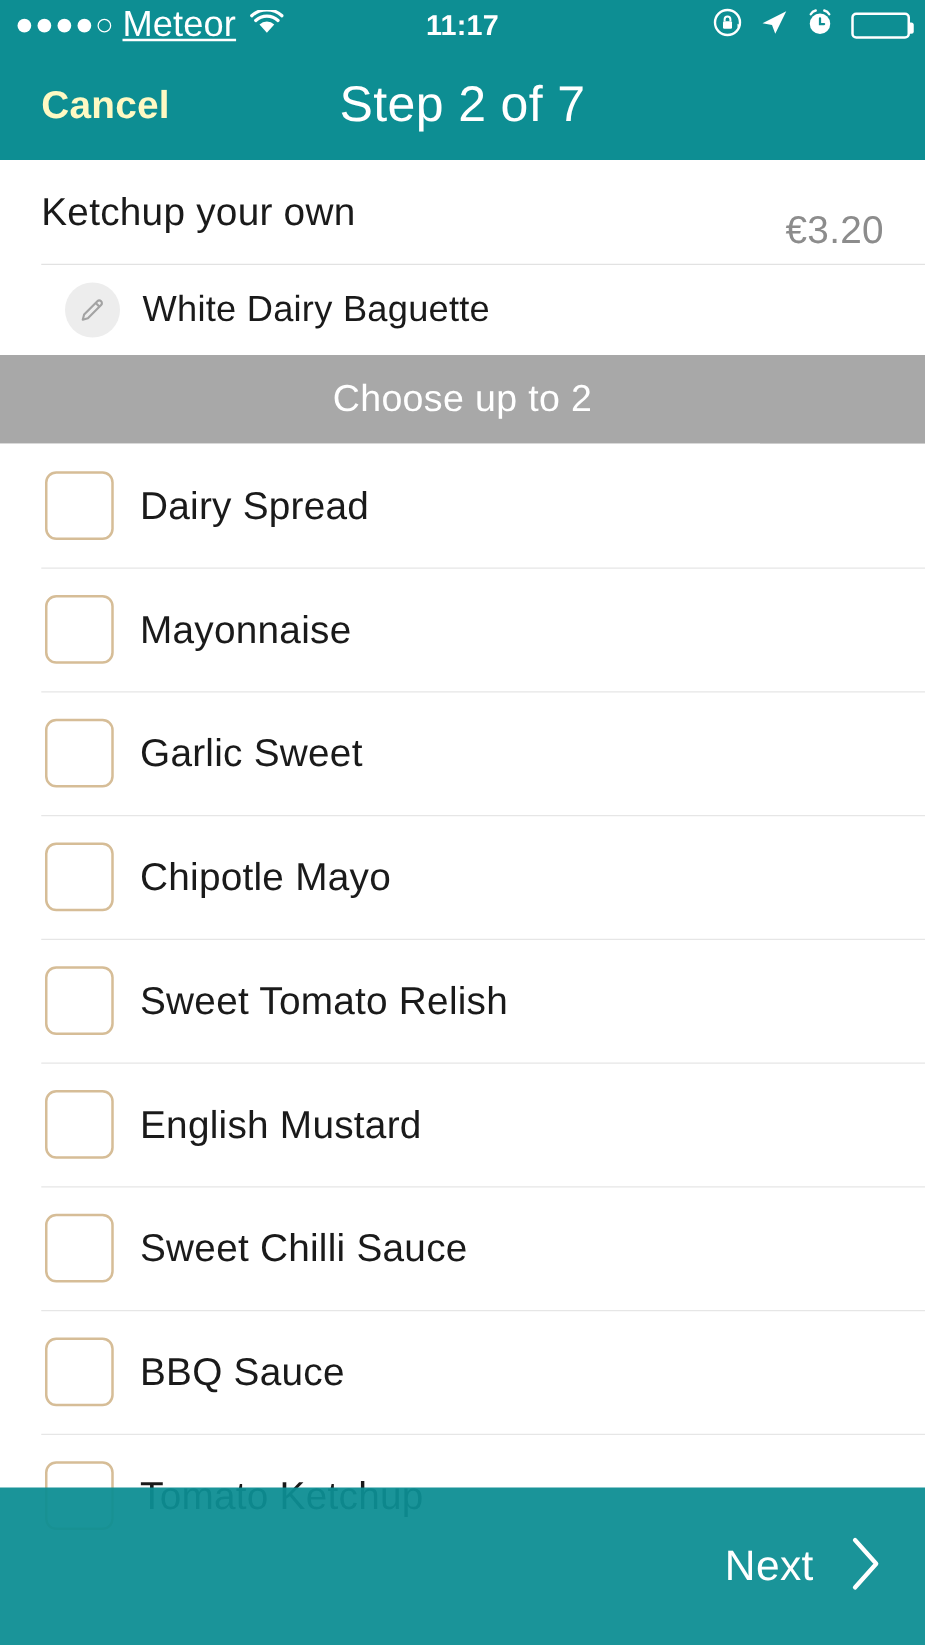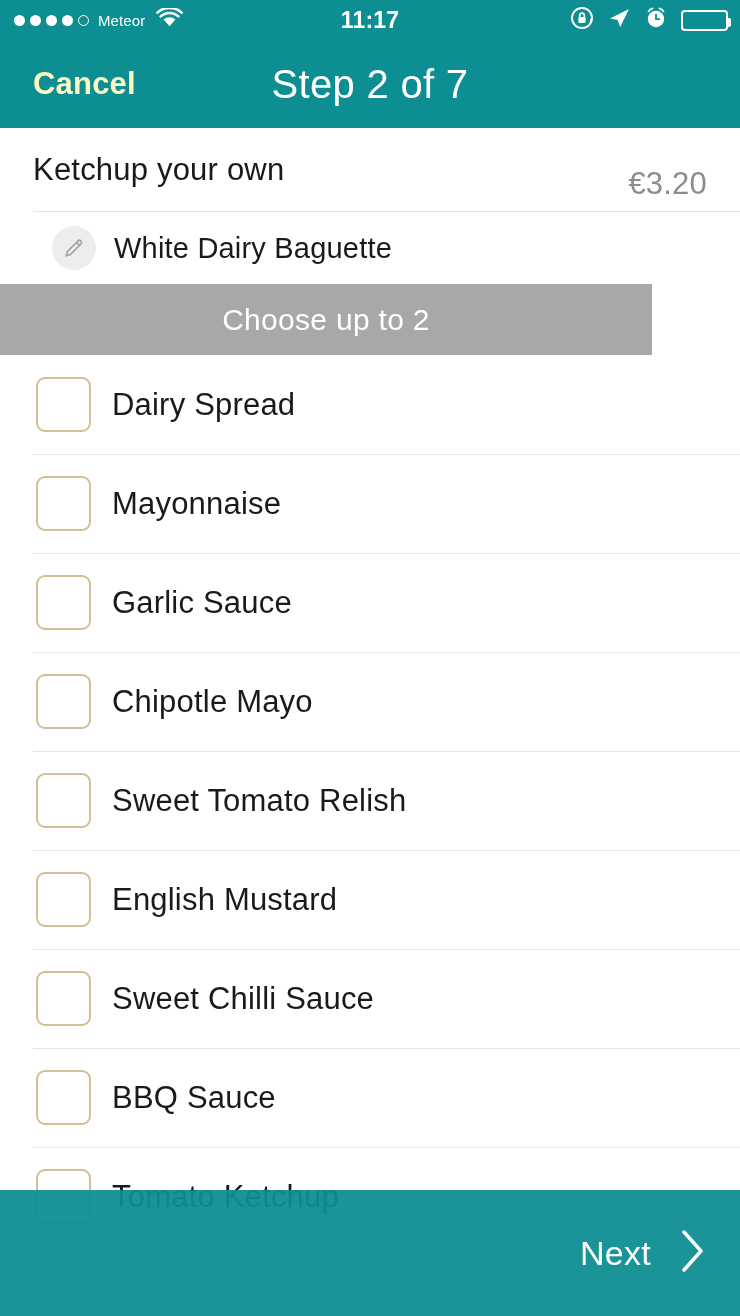--- a/index.html
+++ b/index.html
@@ -24,21 +24,21 @@
     display:flex; align-items:center;
     color:#ffffff;
   }
   .sb-left {
     display:flex; align-items:center;
     position:absolute; left:14px; top:0; height:40px;
   }
   .dots { display:flex; align-items:center; gap:5px; margin-right:9px; }
   .dot { width:11px; height:11px; border-radius:50%; background:#ffffff; }
   .dot.empty { background:transparent; border:1.6px solid #ffffff; }
-  .carrier { font-size:15px; font-weight:400; letter-spacing:.1px; }
+  .carrier { font-size:29px; font-weight:400; letter-spacing:.1px;text-decoration:underline; }
   .wifi { margin-left:11px; display:block; }
   .sb-center {
     position:absolute; left:0; width:740px; top:0; height:40px;
     display:flex; align-items:center; justify-content:center;
     font-size:23px; font-weight:600; letter-spacing:.2px;
   }
   .sb-right {
     position:absolute; right:12px; top:0; height:40px;
     display:flex; align-items:center; gap:13px;
   }
@@ -112,21 +112,21 @@
   }
   .base-label {
     position:absolute; left:114px;
     font-size:29px; font-weight:400; color:#1a1a1a;
     letter-spacing:.2px;
   }
 
   
   .choose-banner {
     position:absolute; top:284px; left:0;
-    width:652px; height:71px;
+    width:740px; height:71px;
     background:#a8a8a8;
     display:flex; align-items:center; justify-content:center;
     color:#ffffff; font-size:30px; font-weight:400;
     letter-spacing:.3px;
   }
 
   
   .options {
     position:absolute; top:355px; left:0;
     width:608px; height:961px;
@@ -255,21 +255,21 @@
       <div class="option-row">
         <span class="checkbox"></span>
         <span class="option-label">Dairy Spread</span>
       </div>
       <div class="option-row">
         <span class="checkbox"></span>
         <span class="option-label">Mayonnaise</span>
       </div>
       <div class="option-row">
         <span class="checkbox"></span>
-        <span class="option-label">Garlic Sauce</span>
+        <span class="option-label">Garlic Sweet</span>
       </div>
       <div class="option-row">
         <span class="checkbox"></span>
         <span class="option-label">Chipotle Mayo</span>
       </div>
       <div class="option-row">
         <span class="checkbox"></span>
         <span class="option-label">Sweet Tomato Relish</span>
       </div>
       <div class="option-row">

